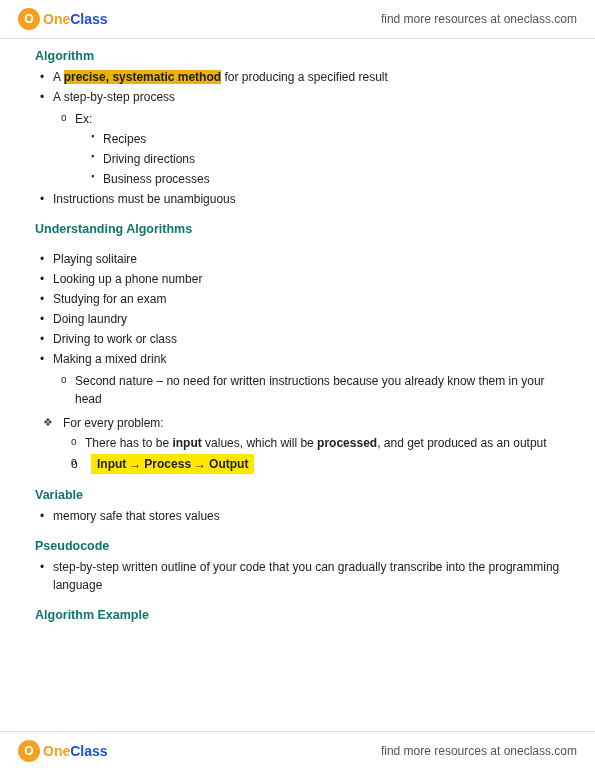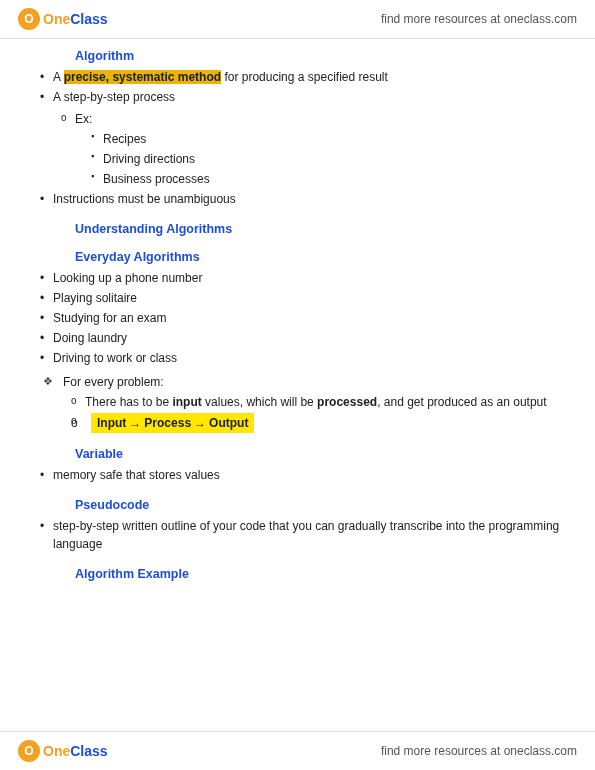--- a/index.html
+++ b/index.html
@@ -57,25 +57,24 @@
       color: #555;
     }
 
     .content {
       padding: 10px 35px 60px 35px;
     }
 
     .section { margin-bottom: 14px; }
 
     .section-title {
-      color: #1d4ed8;
+      color: #0f766e;
       font-size: 12.5px;
       font-weight: bold;
       margin-bottom: 5px;
-      margin-left: 40px;
     }
 
     ul.main-list {
       list-style: none;
       padding-left: 0;
       margin: 0;
     }
     ul.main-list > li {
       padding-left: 18px;
       position: relative;
@@ -197,27 +196,32 @@
       </li>
       <li>Instructions must be unambiguous</li>
     </ul>
   </div>
 
   <div class="section">
     <div class="section-title">Understanding Algorithms</div>
   </div>
 
   <div class="section">
-    <div class="section-title">Everyday Algorithms</div>
-    <ul class="main-list">
+    <ul class="main-list">
+      <li>Playing solitaire</li>
       <li>Looking up a phone number</li>
-      <li>Playing solitaire</li>
       <li>Studying for an exam</li>
       <li>Doing laundry</li>
       <li>Driving to work or class</li>
+      <li>
+        Making a mixed drink
+        <ul class="sub-list">
+          <li>Second nature – no need for written instructions because you already know them in your head</li>
+        </ul>
+      </li>
     </ul>
     <div class="diamond-item">
       For every problem:
       <ul class="sub-list" style="margin-top:2px;">
         <li>
           There has to be <span class="bold">input</span> values, which will be <span class="bold">processed</span>, and get produced as an output
         </li>
         <li style="padding-left:14px; list-style:none;">
           <span style="margin-left:-6px;">o</span>
           <span class="input-process-output">

